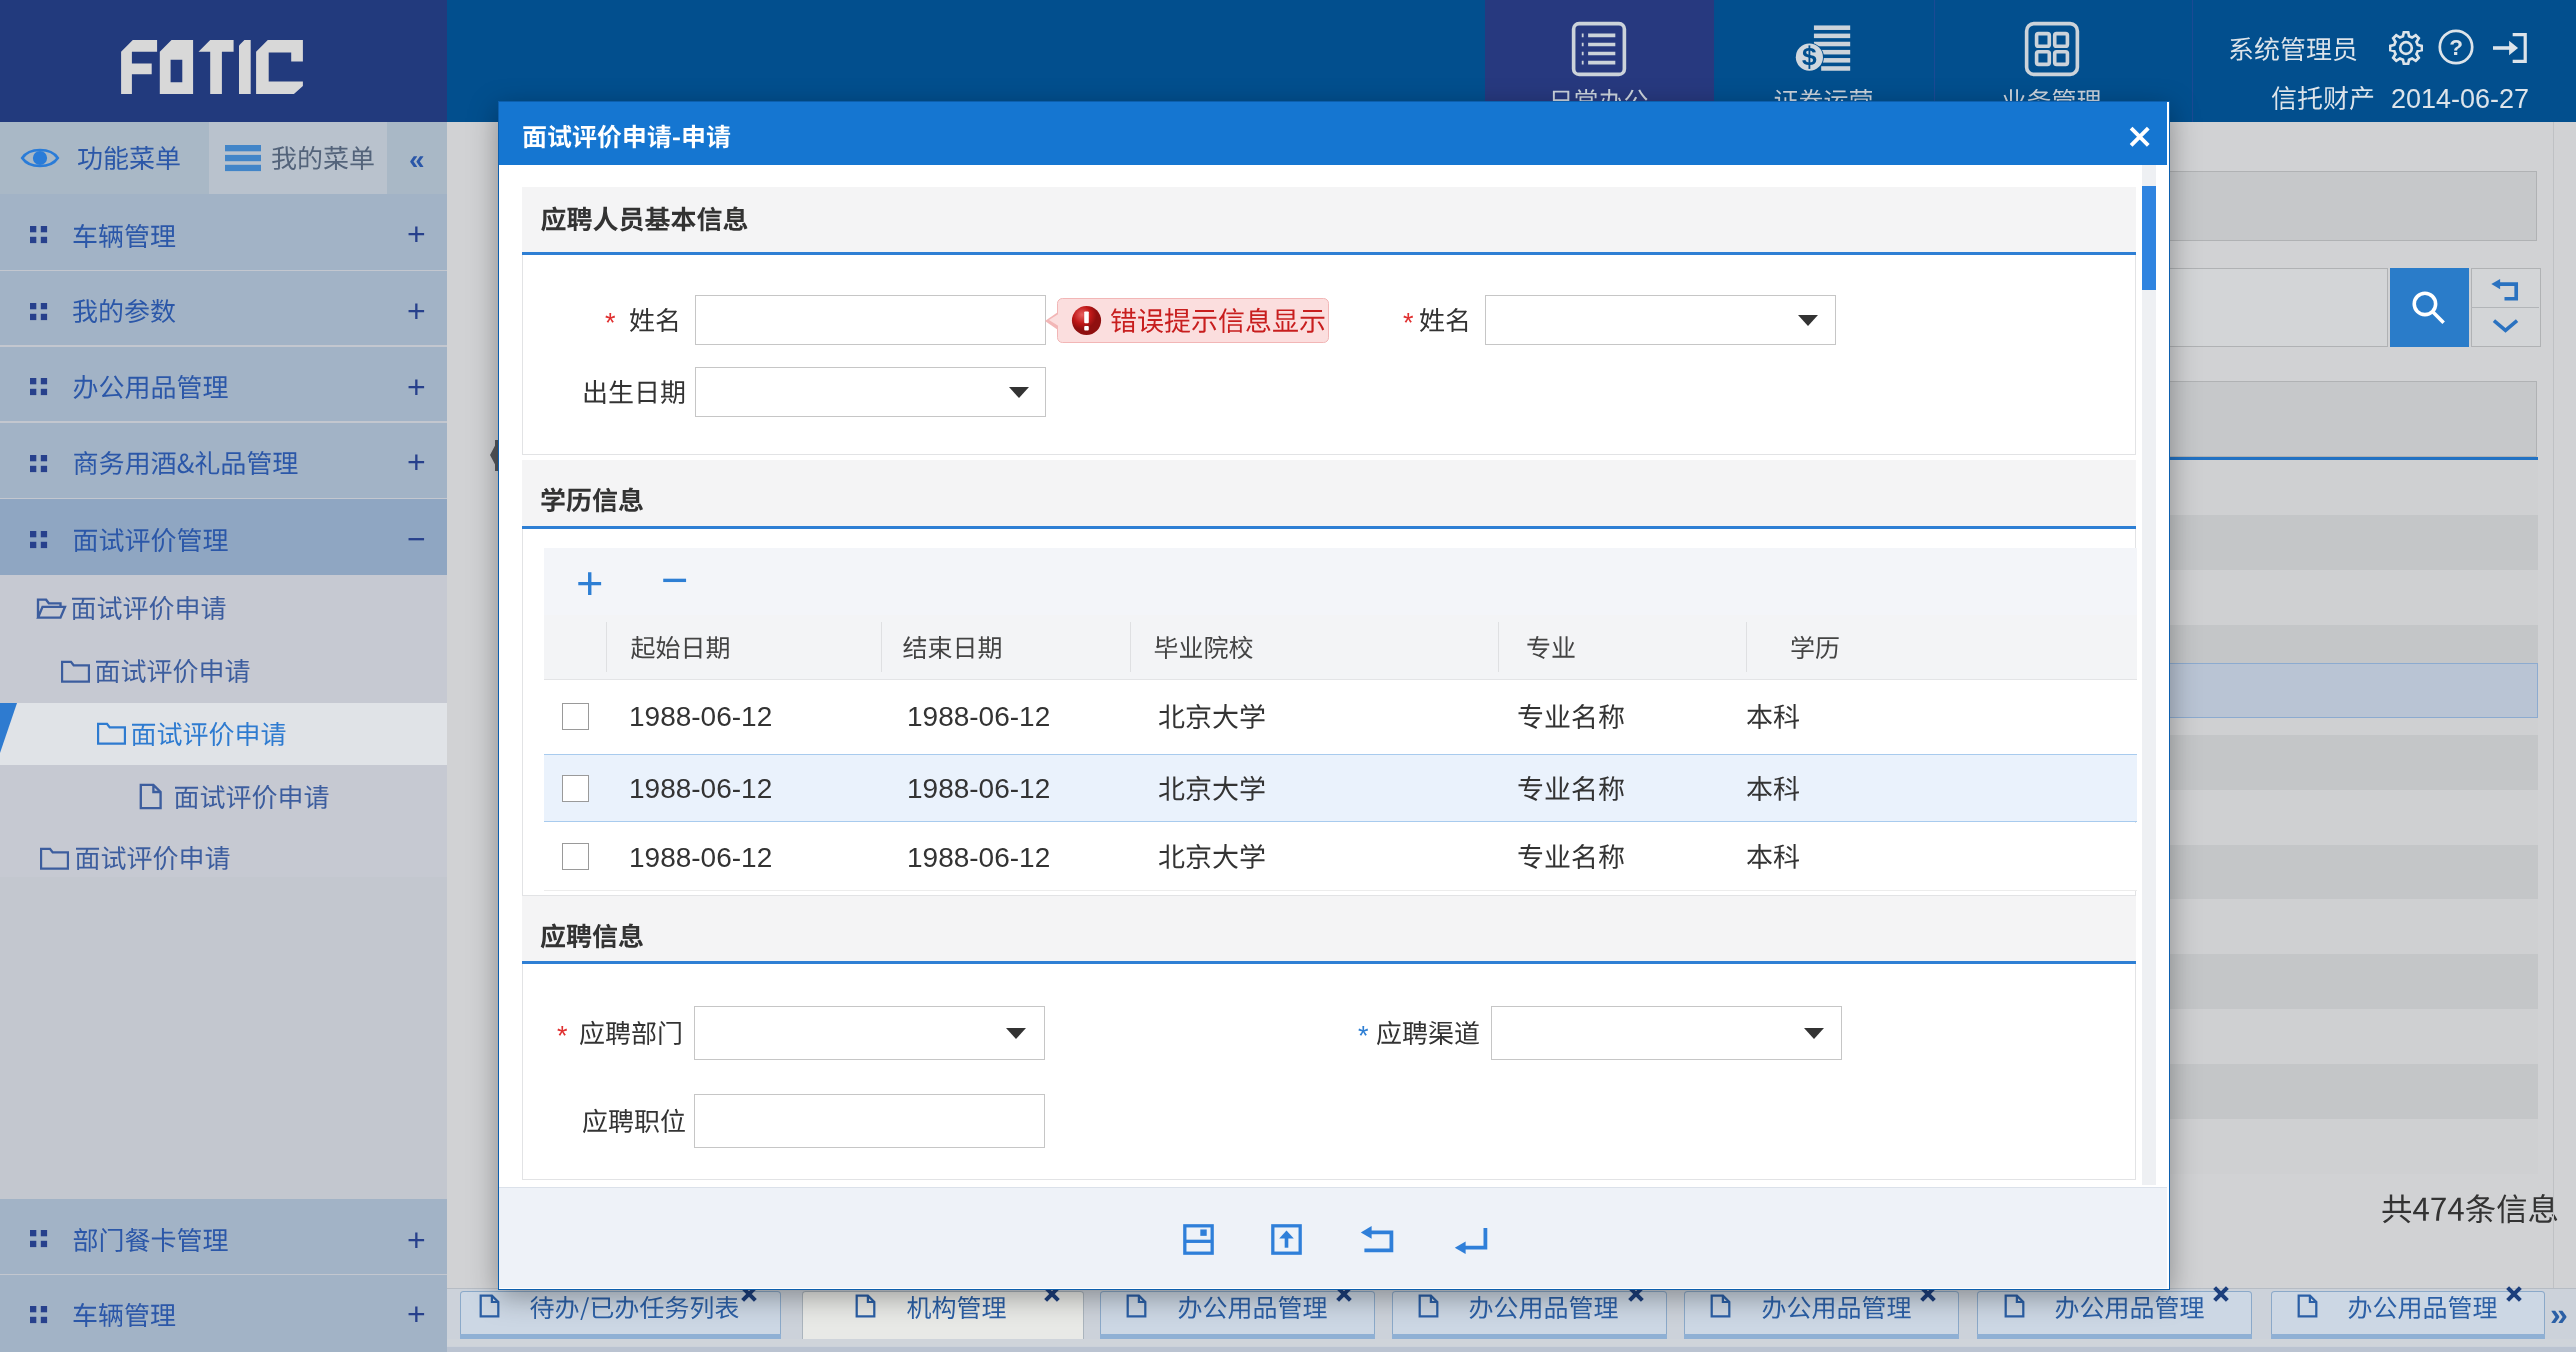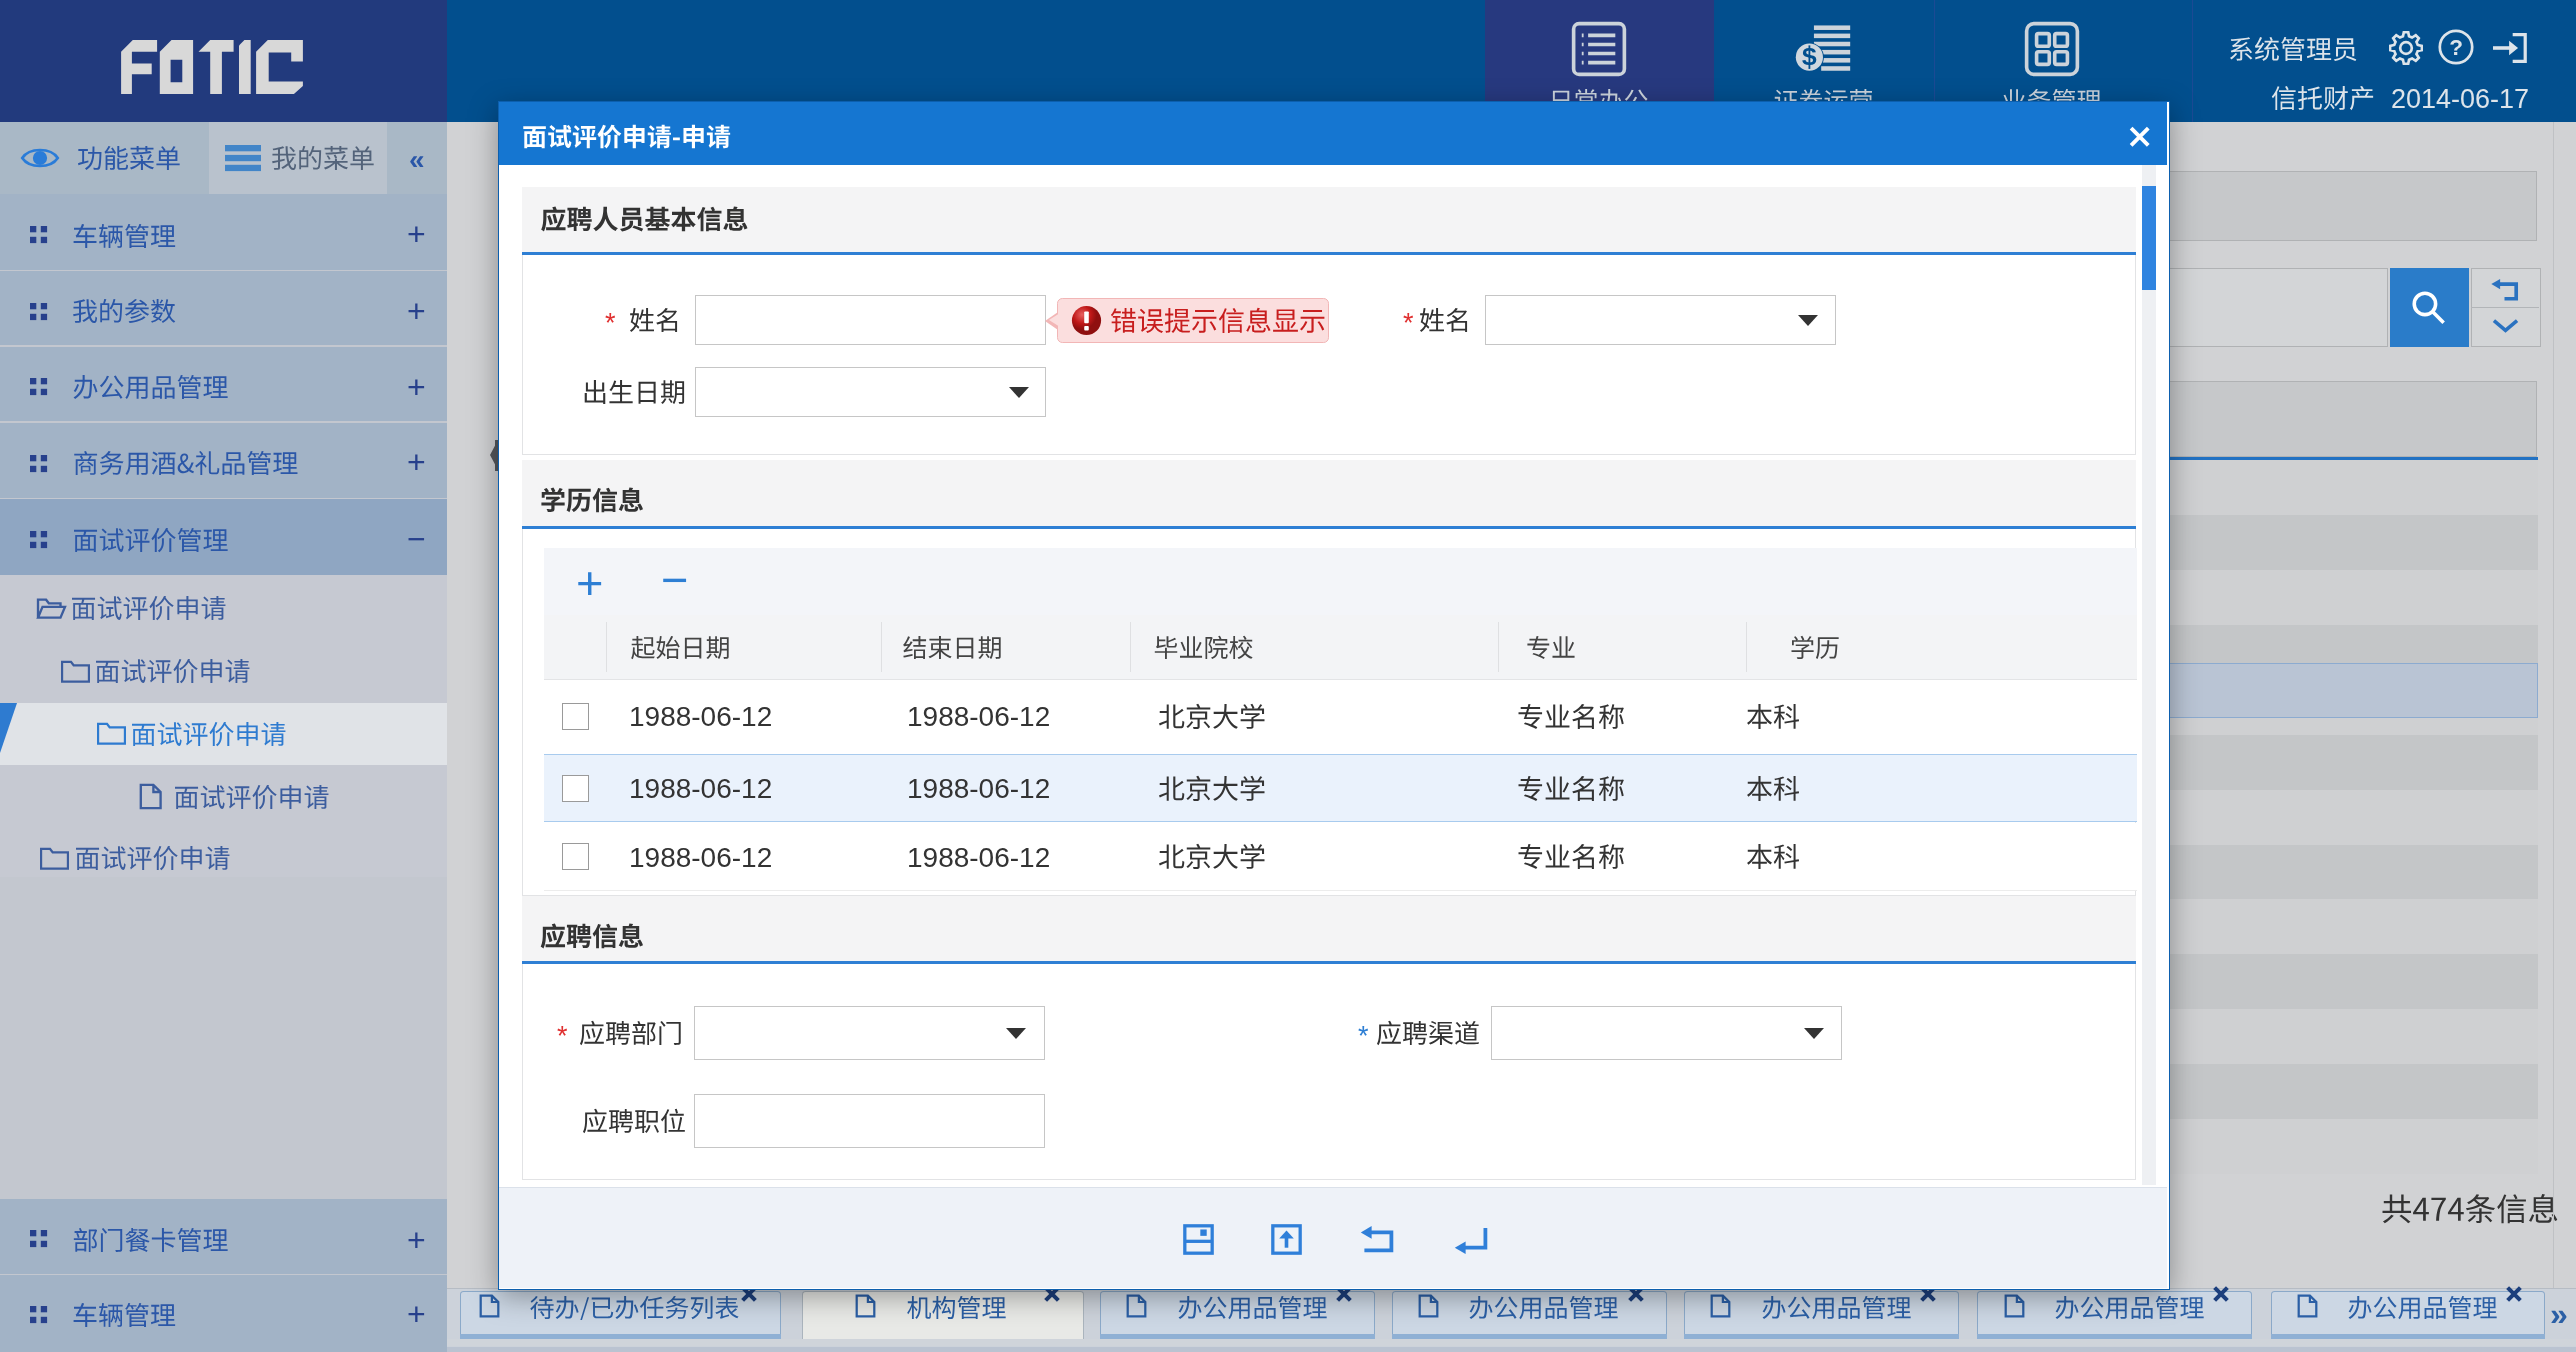--- a/index.html
+++ b/index.html
@@ -163,21 +163,21 @@
       </svg>
 <svg class="zh" style="left:2001px;top:88px;width:101px;height:25px;color:#ccd4dd;" viewBox="0 0 112 28" width="101" height="25">
         <use href="#ywgl"></use>
       </svg>
 <svg class="zh" style="left:2228px;top:36px;width:130px;height:26px;color:#dde4ea;" viewBox="0 0 145 29" width="130" height="26">
         <use href="#xtgly"></use>
       </svg>
 <svg class="zh" style="left:2271px;top:85px;width:104px;height:26px;color:#dde4ea;" viewBox="0 0 116 29" width="104" height="26">
         <use href="#xtcc"></use>
       </svg>
-<div class="txt" style="left:2391px;top:84px;font-size:27px;color:#dde4ea">2014-06-17</div>
+<div class="txt" style="left:2391px;top:84px;font-size:27px;color:#dde4ea">2014-06-27</div>
 <svg class="abs" style="left:2389px;top:31px" width="34" height="34" viewBox="0 0 38 38">
 <path d="M16.6,1.2 L21.4,1.2 L22.4,5.9 L25.8,7.3 L29.9,4.7 L33.3,8.1 L30.7,12.2 L32.1,15.6 L36.8,16.6 L36.8,21.4 L32.1,22.4 L30.7,25.8 L33.3,29.9 L29.9,33.3 L25.8,30.7 L22.4,32.1 L21.4,36.8 L16.6,36.8 L15.6,32.1 L12.2,30.7 L8.1,33.3 L4.7,29.9 L7.3,25.8 L5.9,22.4 L1.2,21.4 L1.2,16.6 L5.9,15.6 L7.3,12.2 L4.7,8.1 L8.1,4.7 L12.2,7.3 L15.6,5.9 Z" fill="none" stroke="#dde4ea" stroke-width="3"></path>
 <circle cx="19" cy="19" r="6.5" fill="none" stroke="#dde4ea" stroke-width="3"></circle>
       </svg>
 <svg class="abs" style="left:2438px;top:29px" width="36" height="36" viewBox="0 0 40 40">
 <circle cx="20" cy="20" r="18" fill="none" stroke="#dde4ea" stroke-width="3"></circle>
 <text x="20" y="29" text-anchor="middle" font-family="Liberation Sans" font-size="25" font-weight="bold" fill="#dde4ea">?</text>
       </svg>
 <svg class="abs" style="left:2491px;top:31px" width="38" height="34" viewBox="0 0 42 38">
 <path d="M24 4 h14 v30 h-14" fill="none" stroke="#dde4ea" stroke-width="3.6"></path>

